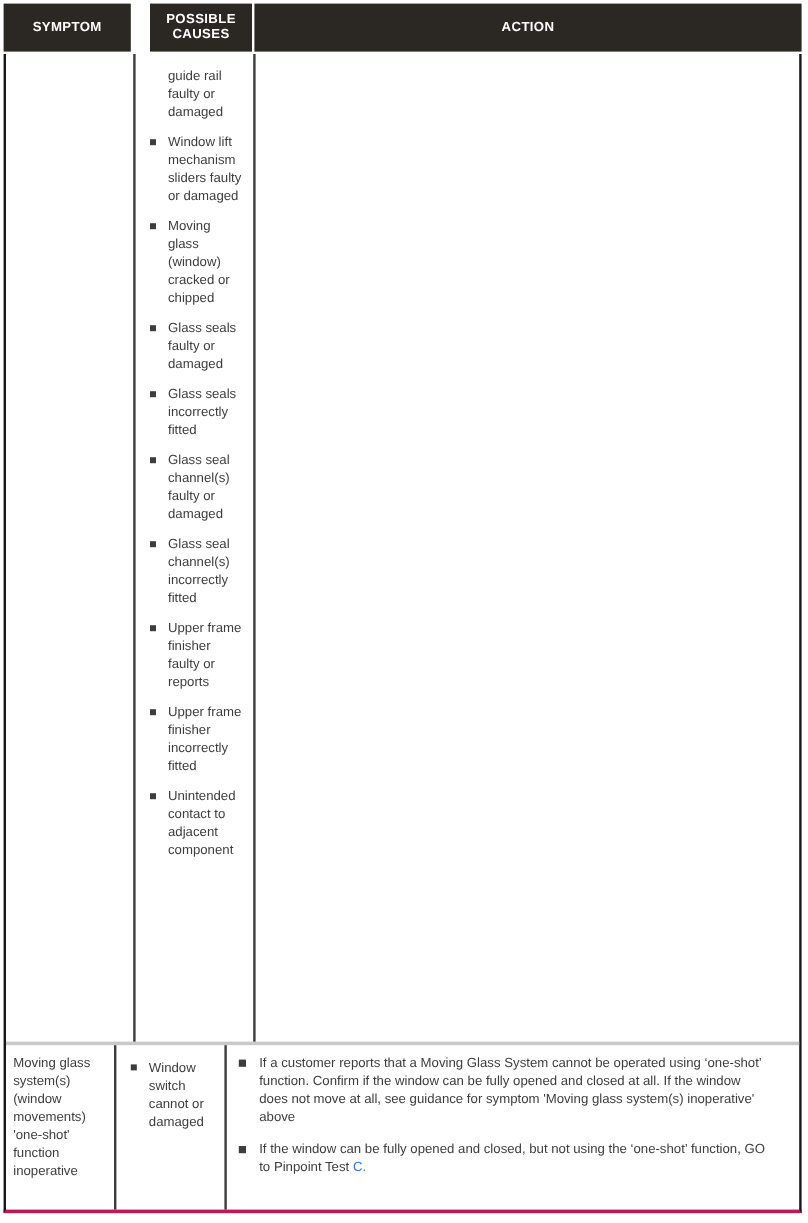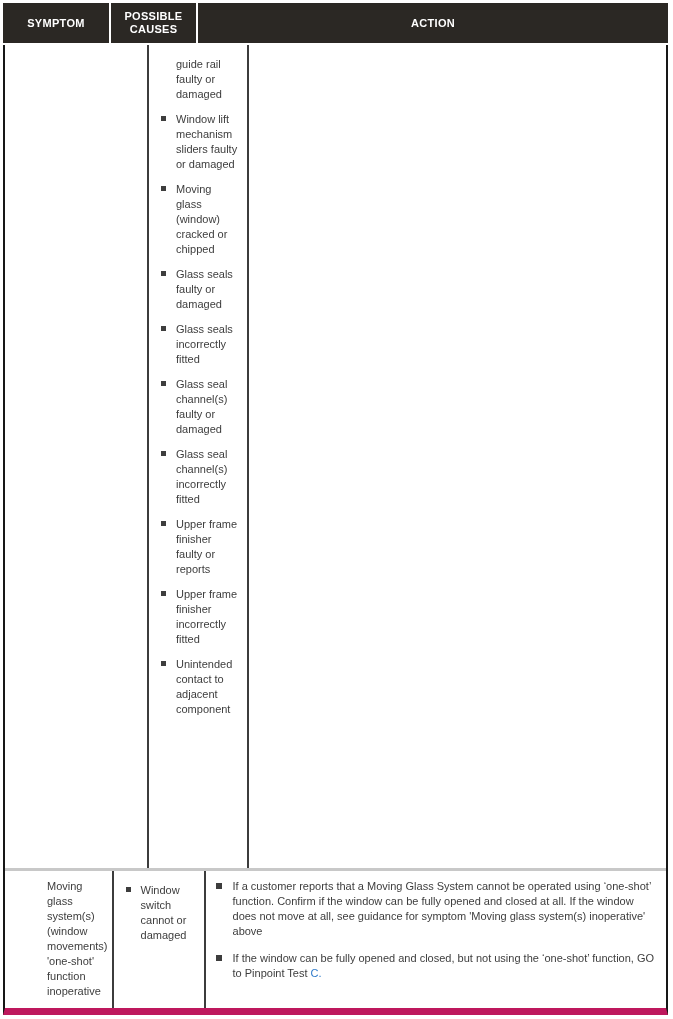--- a/index.html
+++ b/index.html
@@ -33,44 +33,43 @@
     font-weight: bold;
     letter-spacing: 0.3px;
     display: flex;
     align-items: center;
     justify-content: center;
     text-align: center;
     line-height: 13px;
     box-sizing: border-box;
     padding: 2px 6px;
   }
-  .th-symptom { width: 106px; margin-right: 2px; }
+  .th-symptom { width: 106px; margin-right: 16px; }
   .th-causes  { width: 85px;  margin-right: 2px; }
   .th-action  { flex: 1; }
   
   .tbody {
     margin-top: 2px;
     border-left: 2px solid #161616;
     border-right: 2px solid #161616;
-    border-bottom: 7px solid #be185d;
+    border-bottom: 3px solid #be185d;
   }
   .row { display: flex; }
   .row-1 { height: 823px; }
   .row-2 { height: 137px; border-top: 3px solid #c8c8c8; }
   .col {
     box-sizing: border-box;
     font-size: 11px;
     line-height: 15px;
     color: #3d3d3d;
   }
   .col-symptom {
     width: 108px;
     border-right: 2px solid #3c3c3c;
     padding: 8px 4px 0 6px;
-    margin-left: 36px;
   }
   .col-causes {
     width: 100px;
     border-right: 2px solid #3c3c3c;
     padding: 12px 0 0 12px;
   }
   .col-action {
     flex: 1;
     padding: 8px 26px 0 10px;
   }

